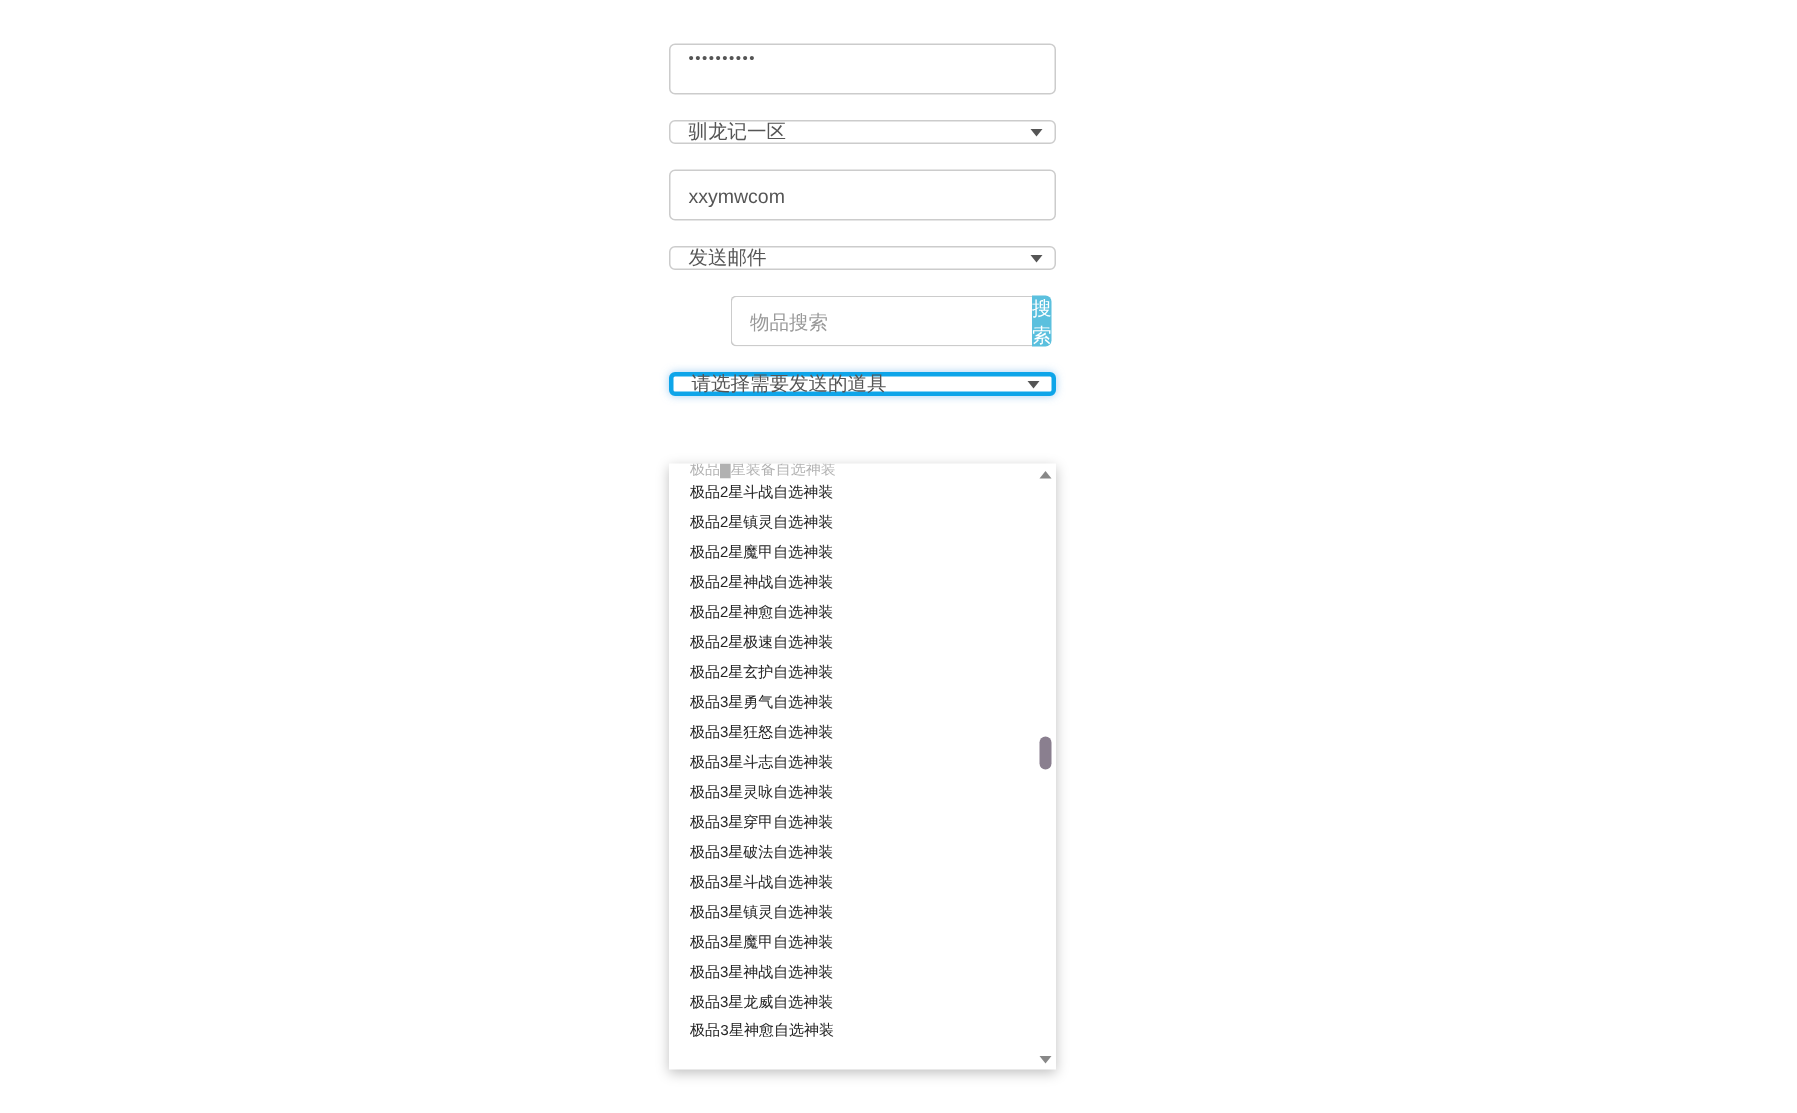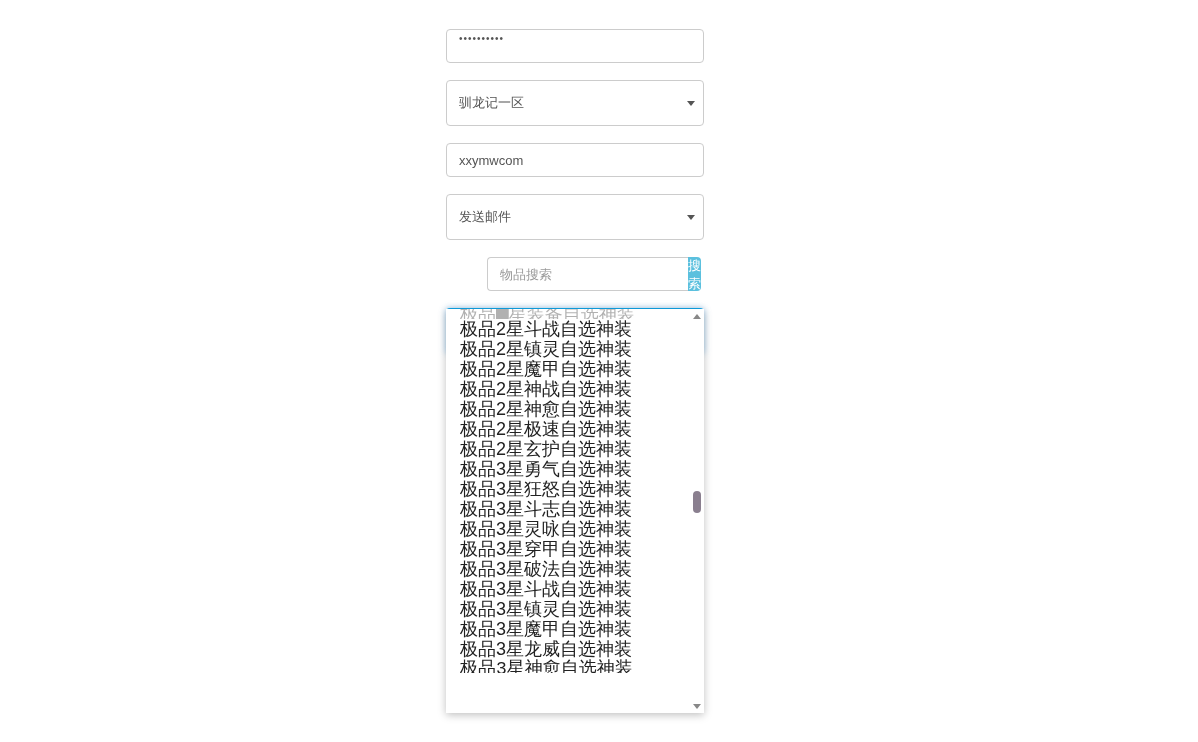--- a/index.html
+++ b/index.html
@@ -28,21 +28,21 @@
       font-size: 13px;
       color: #555;
       background: #fff;
       outline: none;
     }
     .form-control::placeholder {
       color: #999;
     }
     .select-control {
       width: 258px;
-      height: 46px;
+      height: 16px;
       border: 1px solid #ccc;
       border-radius: 4px;
       padding: 0 8px 0 12px;
       font-size: 13px;
       color: #555;
       background: #fff;
       appearance: none;
       position: relative;
       display: flex;
       align-items: center;
@@ -96,21 +96,21 @@
       box-shadow: 0 2px 8px rgba(0,0,0,0.25);
       overflow: hidden;
     }
     .dropdown-list {
       position: absolute;
       top: 0;
       left: 0;
       right: 14px;
       bottom: 0;
       padding: 0 14px;
-      font-size: 18px;
+      font-size: 10px;
       color: #222;
       line-height: 20px;
     }
     .dropdown-list .partial-top {
       color: #222;
       opacity: 0.35;
       white-space: nowrap;
       overflow: hidden;
       height: 10px;
       line-height: 10px;
@@ -213,20 +213,21 @@
     <div class="dropdown-item">极品2星玄护自选神装</div>
     <div class="dropdown-item">极品3星勇气自选神装</div>
     <div class="dropdown-item">极品3星狂怒自选神装</div>
     <div class="dropdown-item">极品3星斗志自选神装</div>
     <div class="dropdown-item">极品3星灵咏自选神装</div>
     <div class="dropdown-item">极品3星穿甲自选神装</div>
     <div class="dropdown-item">极品3星破法自选神装</div>
     <div class="dropdown-item">极品3星斗战自选神装</div>
     <div class="dropdown-item">极品3星镇灵自选神装</div>
     <div class="dropdown-item">极品3星魔甲自选神装</div>
+    <div class="dropdown-item">极品3星神战自选神装</div>
     <div class="dropdown-item">极品3星龙威自选神装</div>
     <div class="partial-bottom">极品3星神愈自选神装</div>
   </div>
   <div class="scrollbar-track">
     <div class="scrollbar-up"></div>
     <div class="scrollbar-thumb"></div>
     <div class="scrollbar-down"></div>
   </div>
 </div>
 

